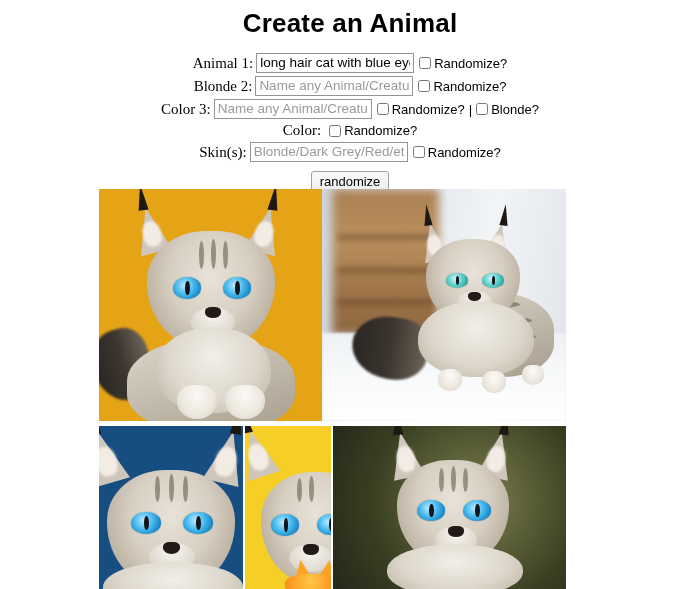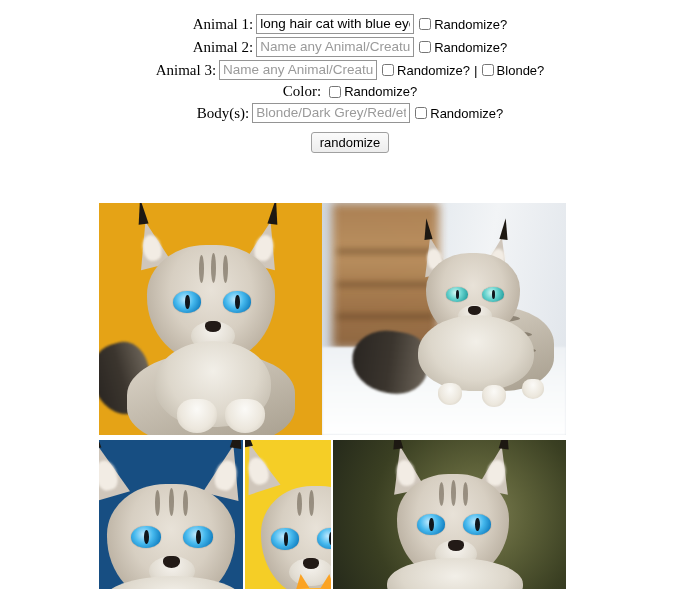--- a/index.html
+++ b/index.html
@@ -263,43 +263,44 @@
     border-left: 9px solid transparent;
     border-right: 9px solid transparent;
     border-bottom: 20px solid #fba323;
   }
 </style>
 </head>
 <body>
 
 <div class="page">
 
+  <h1 class="page-title">Create an Animal</h1>
 
   <div class="form-area">
 
     <div class="form-row">
       <span class="row-label">Animal 1:</span>
       <input class="text-input in-animal1" type="text" value="long hair cat with blue eyes" style="">
       <span class="check-group">
         <input type="checkbox" style="">
         <span class="check-label">Randomize?</span>
       </span>
     </div>
 
     <div class="form-row">
-      <span class="row-label">Animal 2:</span>
+      <span class="row-label">Blonde 2:</span>
       <input class="text-input in-animal2" type="text" placeholder="Name any Animal/Creature" style="">
       <span class="check-group">
         <input type="checkbox" style="">
         <span class="check-label">Randomize?</span>
       </span>
     </div>
 
     <div class="form-row">
-      <span class="row-label">Animal 3:</span>
+      <span class="row-label">Color 3:</span>
       <input class="text-input in-animal3" type="text" placeholder="Name any Animal/Creature" style="">
       <span class="check-group">
         <input type="checkbox" style="">
         <span class="check-label">Randomize?</span>
       </span>
       <span class="sep">|</span>
       <span class="check-group" style="margin-left:0">
         <input type="checkbox" style="">
         <span class="check-label">Blonde?</span>
       </span>
@@ -307,21 +308,21 @@
 
     <div class="form-row">
       <span class="row-label">Color:</span>
       <span class="check-group">
         <input type="checkbox" style="">
         <span class="check-label">Randomize?</span>
       </span>
     </div>
 
     <div class="form-row">
-      <span class="row-label">Body(s):</span>
+      <span class="row-label">Skin(s):</span>
       <input class="text-input in-color" type="text" placeholder="Blonde/Dark Grey/Red/etc" style="">
       <span class="check-group">
         <input type="checkbox" style="">
         <span class="check-label">Randomize?</span>
       </span>
     </div>
 
     <div class="btn-row">
       <button class="randomize-btn">randomize</button>
     </div>

